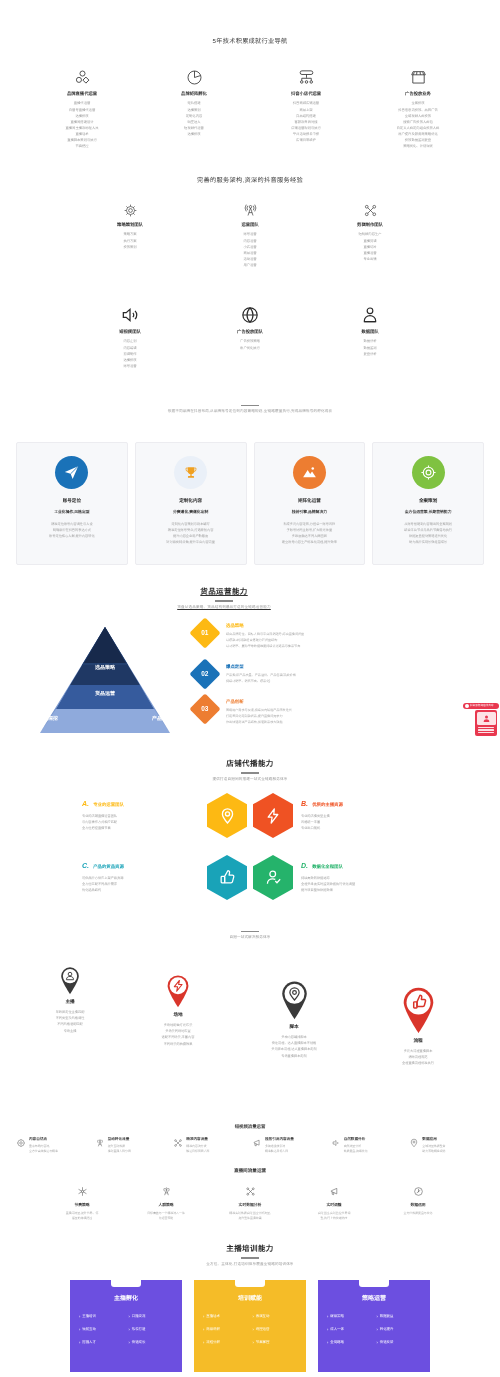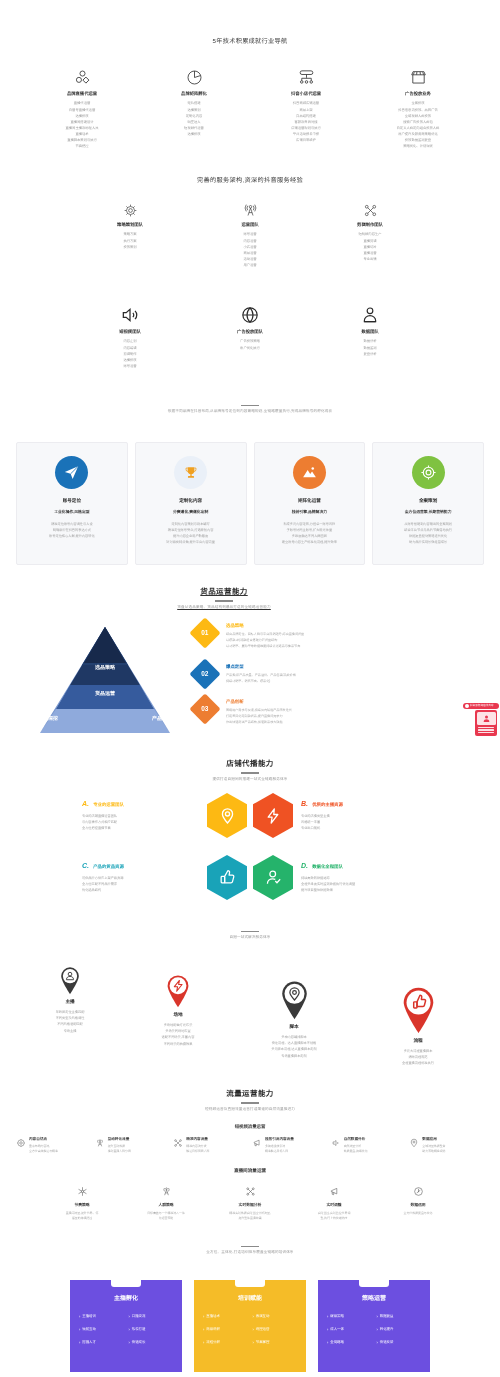--- a/index.html
+++ b/index.html
@@ -605,25 +605,20 @@
       </svg>
       <div class="pin-t">流程</div>
       <div class="pin-b">
         <div>多元大流程直播脚本</div>
         <div>清晰流程规范</div>
         <div>全程直播流程标准执行</div>
       </div>
     </div>
   </div>
 
-  <div class="sec-head" style="position:absolute;top:1088px;left:0;width:500px;">
-    <div class="sec-title">流量运营能力</div>
-    <div class="sec-rule"></div>
-    <div class="sec-sub">短视频运营及直播流量运营打通渠道的自然流量推进力</div>
-  </div>
 
   <div style="position:absolute;top:1124px;left:0;width:500px;text-align:center;font-size:4.4px;font-weight:bold;color:#444;">短视频流量运营</div>
 
   <div class="mini-row" style="position:absolute;top:1137px;left:0;width:500px;">
     <div class="mini">
       <span class="mi">
         <svg width="10" height="10" viewBox="0 0 24 24" fill="none" stroke="#6e6e6e" stroke-width="1.4">
             <circle cx="12" cy="12" r="3"></circle>
             <circle cx="12" cy="12" r="7.6"></circle>
             <path d="M12 2.8v2M12 19.2v2M2.8 12h2M19.2 12h2"></path>
@@ -783,20 +778,21 @@
           </svg>
       </span>
       <div class="mt">数据运用</div>
       <div class="mb">
         <div>全方位数据复盘与转化</div>
       </div>
     </div>
   </div>
 
   <div class="sec-head" style="position:absolute;top:1243px;left:0;width:500px;">
+    <div class="sec-title">主播培训能力</div>
     <div class="sec-rule"></div>
     <div class="sec-sub">全方位、立体化,打造培训体系覆盖全链路的培训体系</div>
   </div>
 
   <div class="tag-row" style="position:absolute;top:1280px;left:0;width:500px;">
 
     <div class="tag-card" style="background:#6c4fe0;">
       <div class="tag-t">主播孵化</div>
       <div class="tag-grid">
         <div class="tag-i">主播培训</div>

